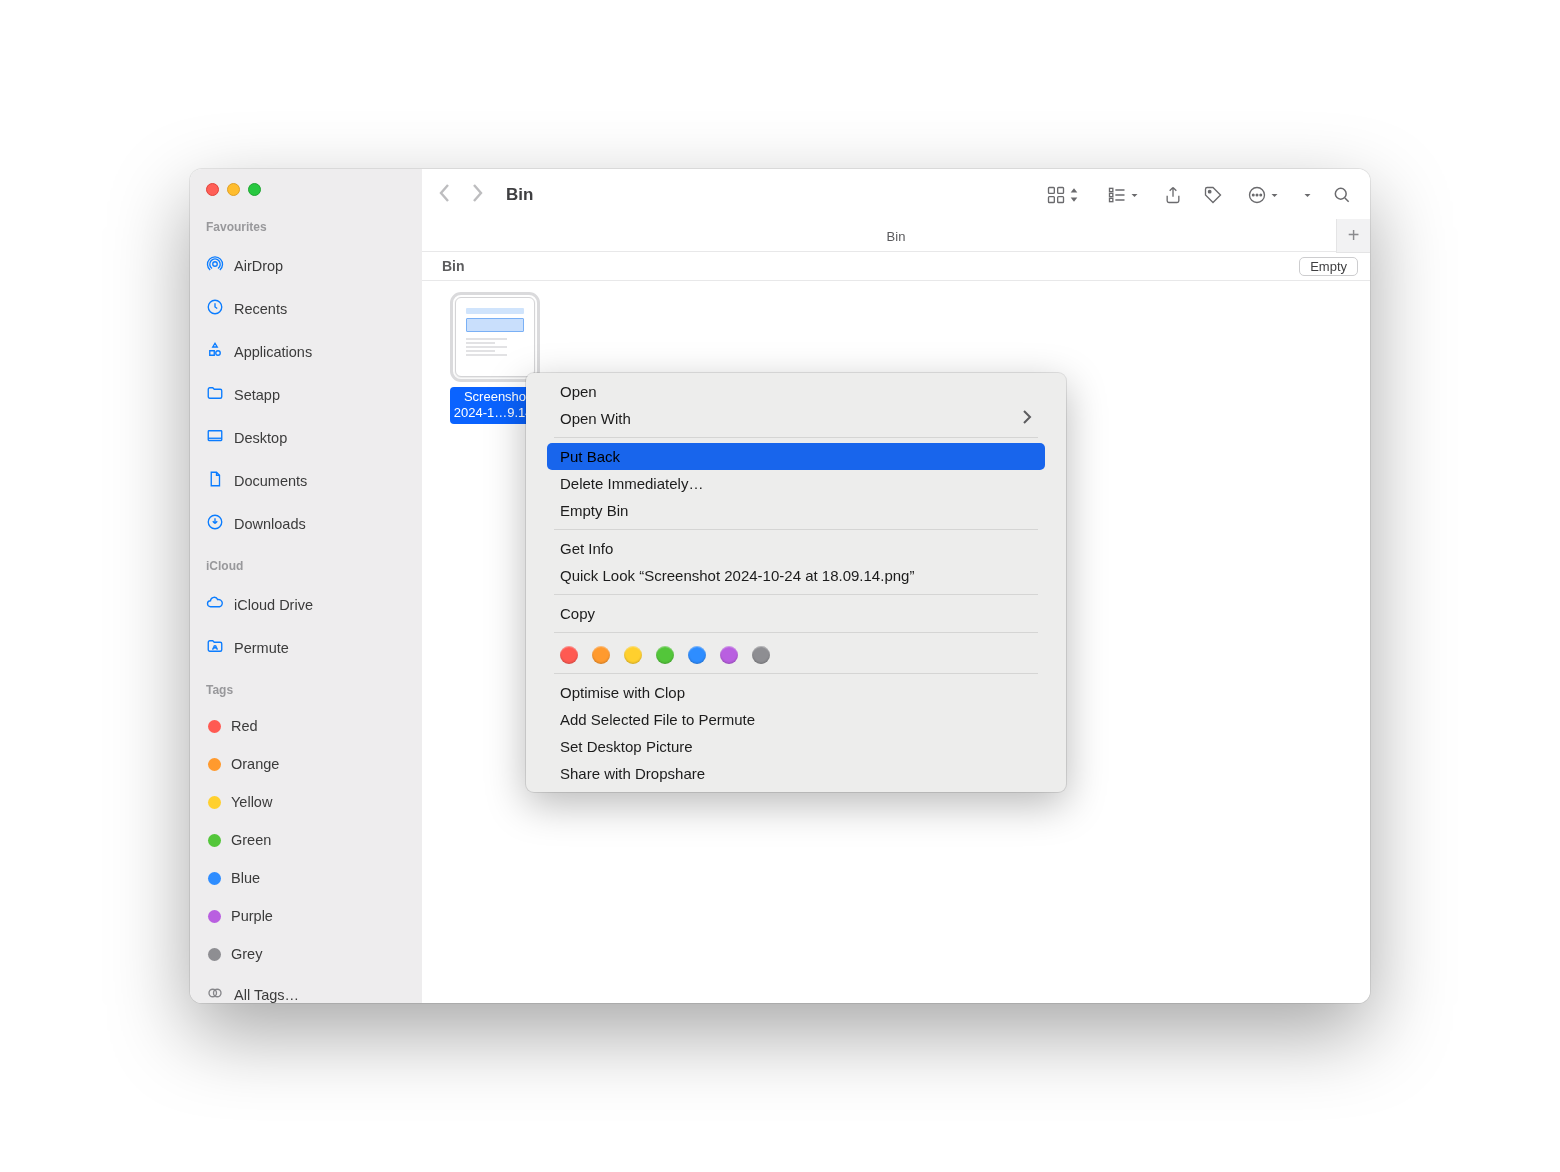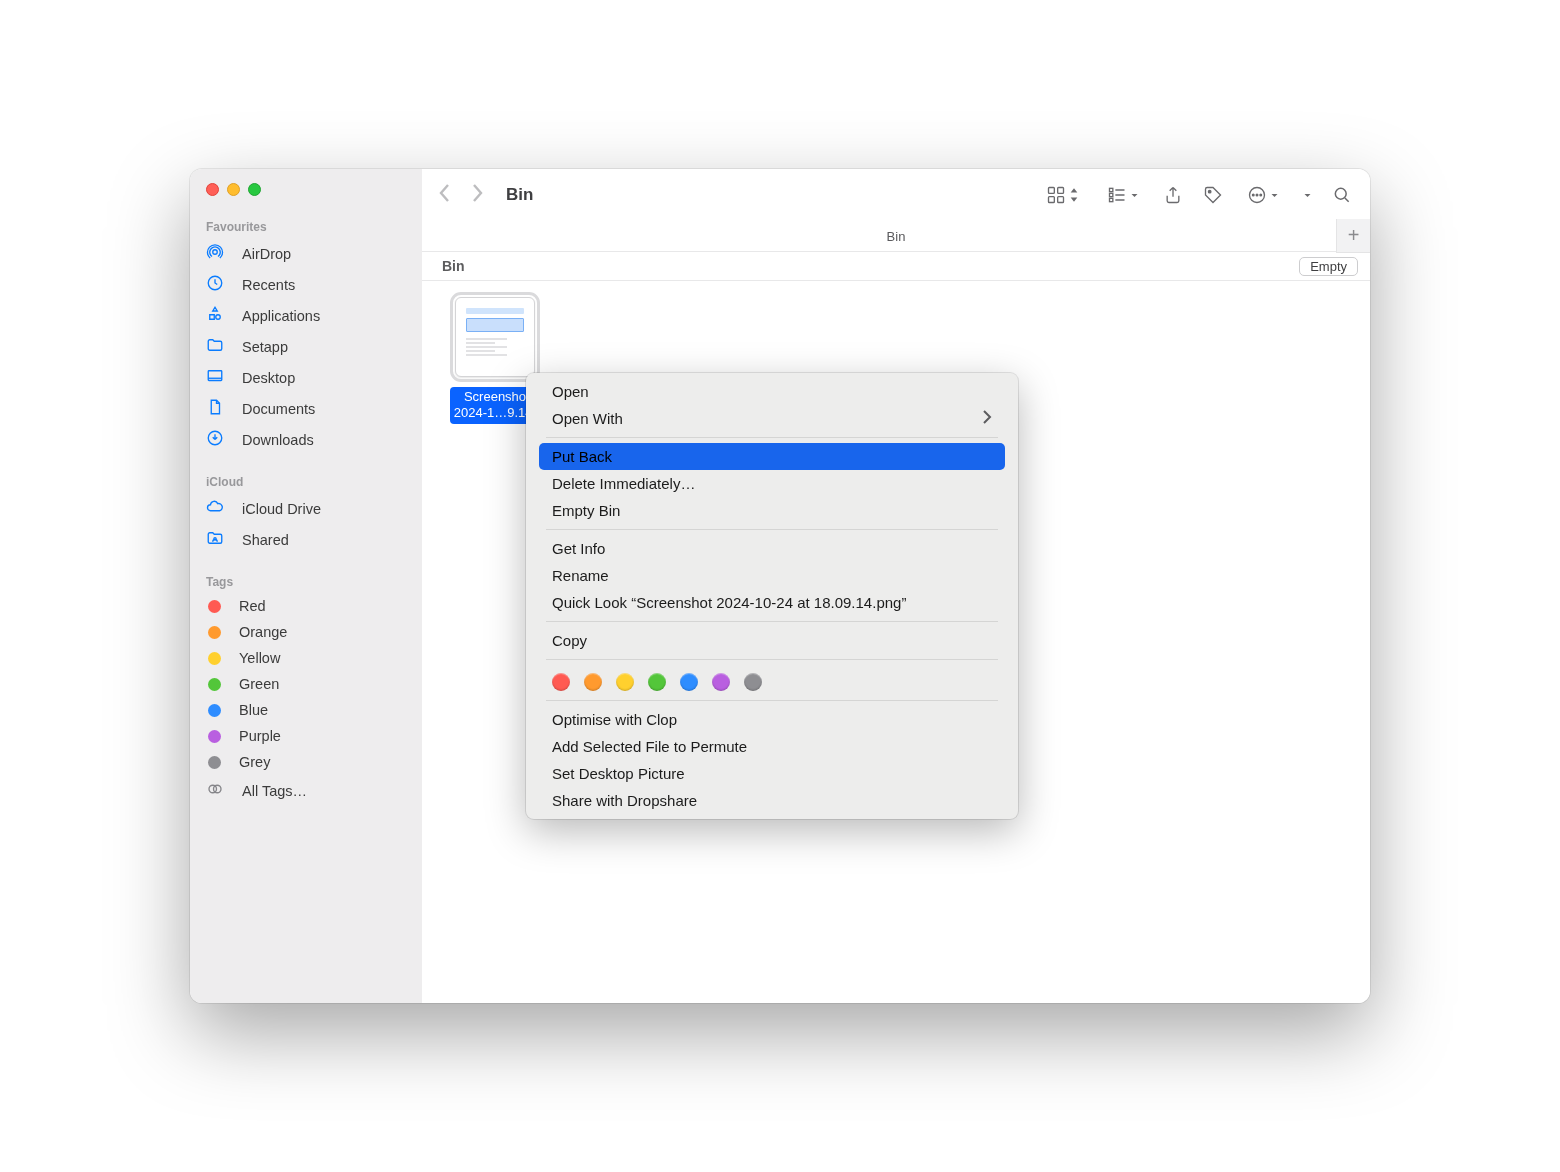--- a/index.html
+++ b/index.html
@@ -43,24 +43,25 @@
 .dot.green { background: #28c840; border: 0.5px solid #20a532; }
 .section-label {
   font-size: 12px;
   font-weight: 600;
   color: #98989b;
   padding: 6px 16px 4px 16px;
 }
 .side-item {
   display: flex;
   align-items: center;
-  gap: 18px;
+  gap: 10px;
   padding: 5px 16px;
   color: #3b3b3b;
   font-size: 14.5px;
+  margin-top: 12px;
 }
 .side-item svg { width: 18px; height: 18px; flex-shrink: 0; }
 .side-item .icon-blue { color: #0a7cff; }
 .side-item .icon-grey { color: #86868a; }
 .tag-dot { width: 13px; height: 13px; border-radius: 50%; margin-left: 2px; }
 .section-gap { height: 14px; }
 
 .main {
   flex: 1;
   display: flex;
@@ -186,25 +187,25 @@
   color: #fff;
   padding: 2px 4px;
   border-radius: 4px;
   display: inline-block;
 }
 
 .context-menu {
   position: absolute;
   left: 336px;
   top: 204px;
-  width: 492px;
+  width: 540px;
   background: #ededec;
   border-radius: 8px;
   box-shadow: 0 12px 40px rgba(0,0,0,0.28), 0 0 0 1px rgba(0,0,0,0.1);
-  padding: 5px 8px;
+  padding: 5px 16px;
   font-size: 15px;
   color: #1c1c1c;
 }
 .menu-item {
   padding: 5px 18px;
   display: flex;
   align-items: center;
   justify-content: space-between;
 }
 .menu-item.highlight {
@@ -312,21 +313,21 @@
       <span>iCloud Drive</span>
     </div>
     <div class="side-item">
       <span class="icon-blue">
         <svg viewBox="0 0 24 24" fill="none" stroke="currentColor" stroke-width="1.8">
             <path d="M3 7a2 2 0 0 1 2-2h4l2 2h8a2 2 0 0 1 2 2v8a2 2 0 0 1-2 2H5a2 2 0 0 1-2-2z"></path>
             <circle cx="12" cy="13" r="1.5"></circle>
             <path d="M9 17a3 3 0 0 1 6 0"></path>
           </svg>
       </span>
-      <span>Shared</span>
+      <span>Permute</span>
     </div>
 
     <div class="section-gap"></div>
     <div class="section-label">Tags</div>
 
     <div class="side-item">
       <span class="tag-dot" style="background:#ff5a52"></span>
       <span>Red</span>
     </div>
     <div class="side-item">
@@ -485,23 +486,20 @@
         <span>Delete Immediately…</span>
       </div>
     <div class="menu-item">
         <span>Empty Bin</span>
       </div>
     <div class="menu-sep"></div>
     <div class="menu-item">
         <span>Get Info</span>
       </div>
     <div class="menu-item">
-        <span>Rename</span>
-      </div>
-    <div class="menu-item">
         <span>Quick Look “Screenshot 2024-10-24 at 18.09.14.png”</span>
       </div>
     <div class="menu-sep"></div>
     <div class="menu-item">
         <span>Copy</span>
       </div>
     <div class="menu-sep"></div>
     <div class="tag-row">
       <span class="tag-circle" style="background:#ff5a52"></span>
       <span class="tag-circle" style="background:#ff9a2e"></span>

